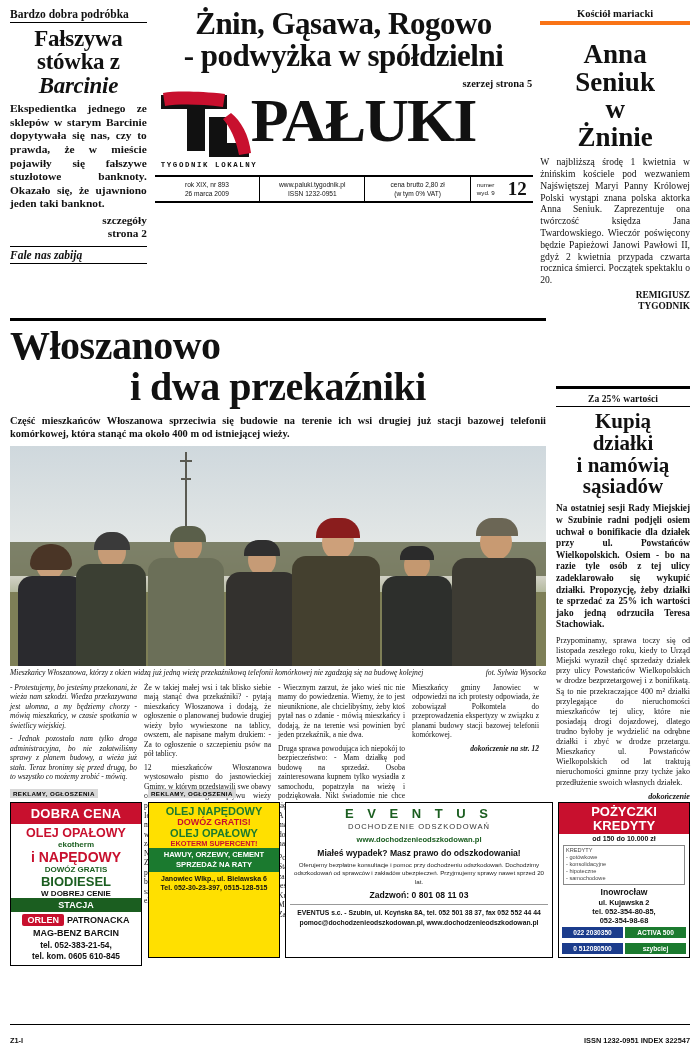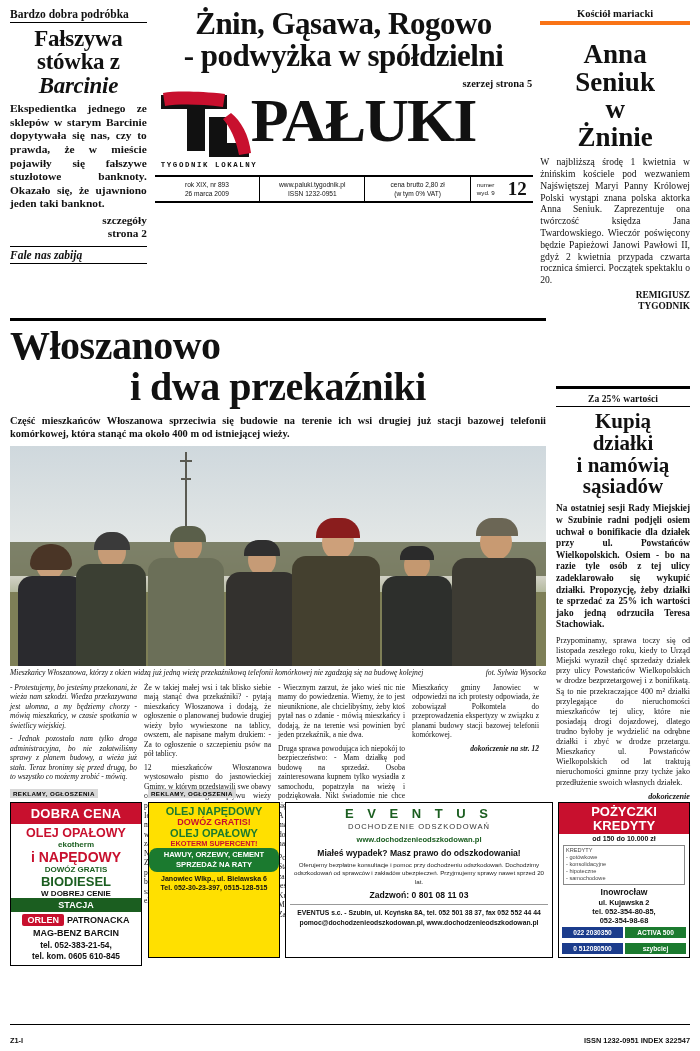--- a/index.html
+++ b/index.html
@@ -139,21 +139,21 @@
   .ads-bottom { position:absolute; left:148px; top:782px; width:542px; }
   .ads-row { display:flex; gap:5px; margin-top:2px; }
   .ad-green {
     width:132px; border:1px solid #000; background:#ffe000; text-align:center;
     font-family:"Liberation Sans", sans-serif; overflow:hidden;
   }
   .ad-green .g1 { background:#ffe000; color:#1b7a2f; font-weight:bold; font-size:11px; padding:2px 0 0 0;}
   .ad-green .g2 { color:#c8102e; font-weight:bold; font-size:9px; }
   .ad-green .g3 { color:#1b7a2f; font-weight:bold; font-size:11px; }
   .ad-green .g4 { color:#c8102e; font-weight:bold; font-size:7.4px; }
-  .ad-green .gband { background:#1b7a2f; color:#fff; font-weight:bold; font-size:7.6px; padding:2px 1px; line-height:1.3;border-radius:8px;}
+  .ad-green .gband { background:#1b7a2f; color:#fff; font-weight:bold; font-size:7.6px; padding:2px 1px; line-height:1.3;}
   .ad-green .gfoot { font-size:7px; font-weight:bold; padding:2px 1px; line-height:1.3;}
 
   .ad-eventus {
     width:268px; border:1px solid #000; background:#fff; text-align:center;
     font-family:"Liberation Sans", sans-serif; overflow:hidden; padding:3px 4px;
   }
   .ad-eventus .e1 { font-weight:bold; font-size:13px; letter-spacing:5px; color:#1b5e20;}
   .ad-eventus .e2 { font-size:7.6px; letter-spacing:1px; color:#333; margin-top:1px;}
   .ad-eventus .e3 { font-size:7.6px; font-weight:bold; color:#1b5e20; margin-top:4px;}
   .ad-eventus .e4 { font-size:8.6px; font-weight:bold; margin-top:4px;}

